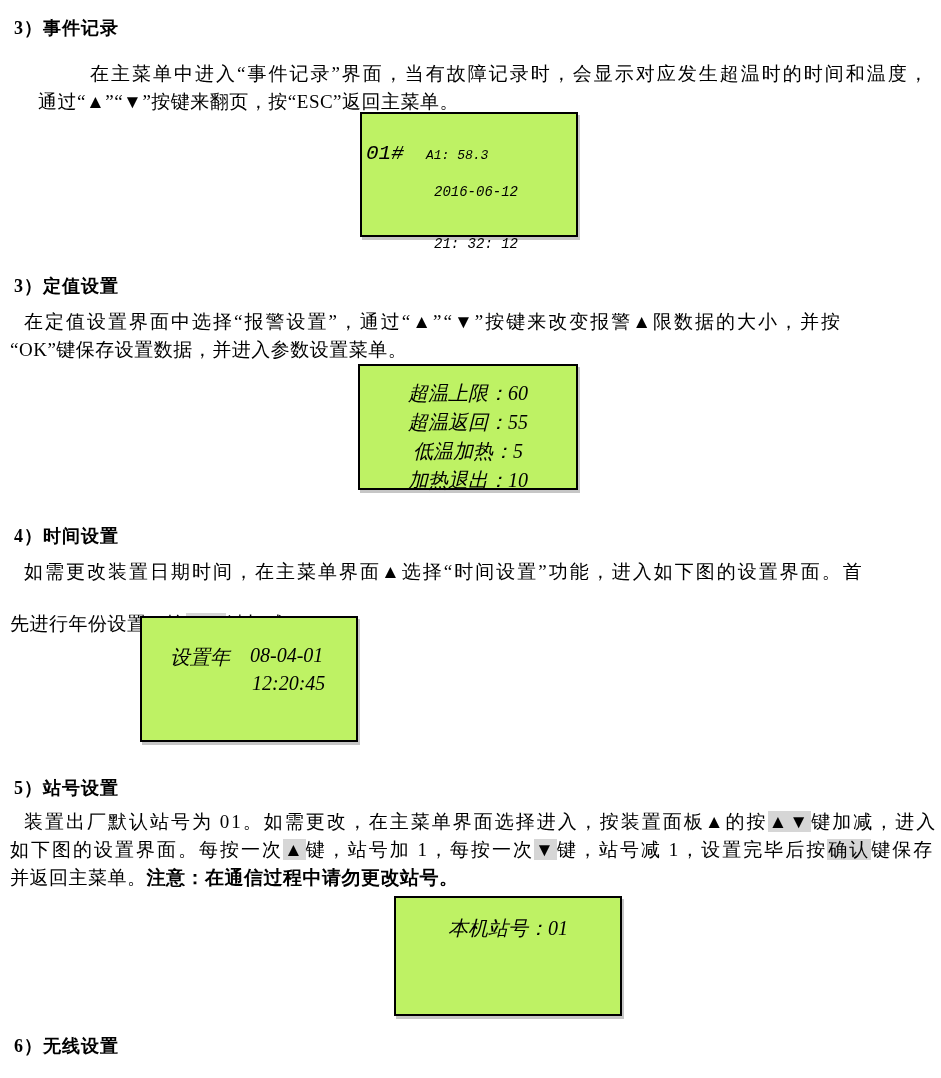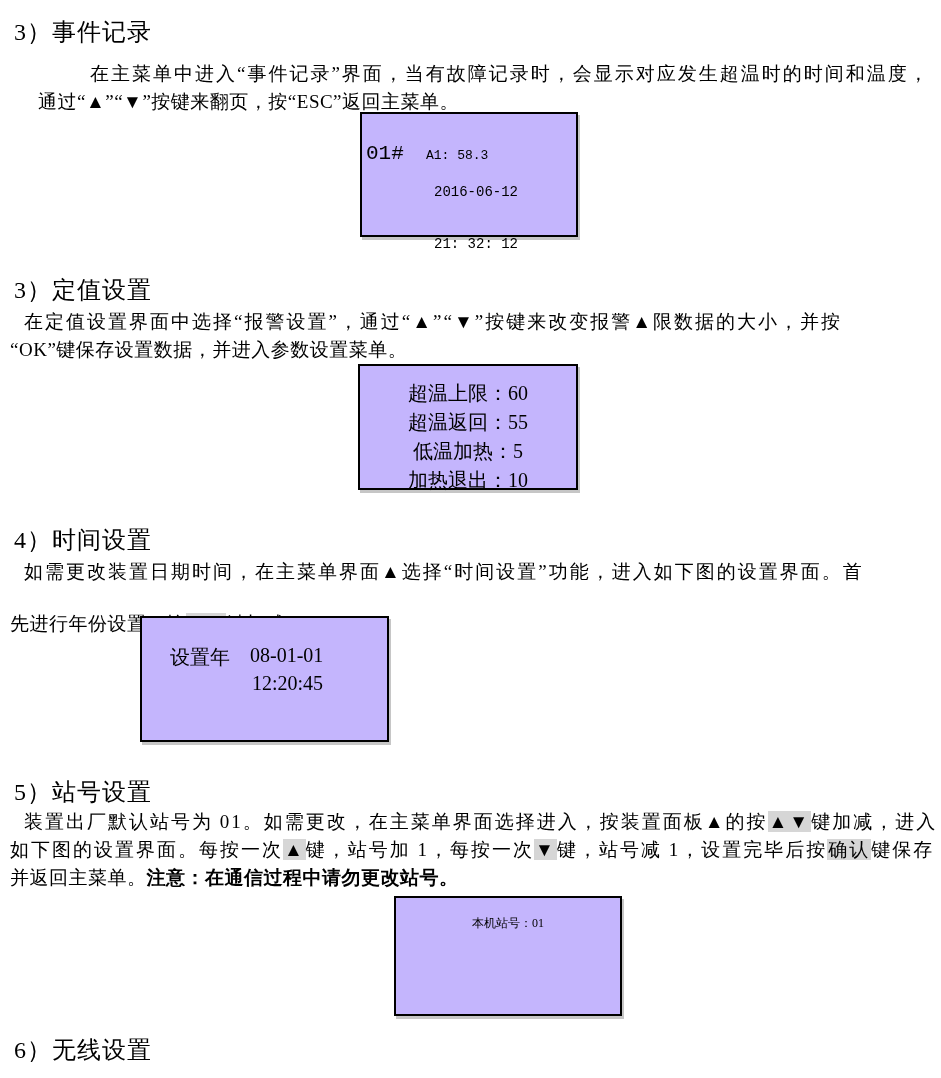--- a/index.html
+++ b/index.html
@@ -7,42 +7,43 @@
   #page {
     position:relative;
     width:941px; height:1078px;
     background:#ffffff;
     color:#000000;
     font-family:"Liberation Serif","DejaVu Serif",serif;
     overflow:hidden;
   }
   .h {
     position:absolute;
-    font-size:24px;
-    font-weight:normal;
+    font-size:18px;
+    font-weight:bold;
     white-space:nowrap;
     letter-spacing:1px;
   }
   .ln {
     position:absolute;
     font-size:19px;
     white-space:nowrap;
     letter-spacing:0.5px;
   }
   .ln.full { letter-spacing:2px; }
   .hl {
     background:#d6d6d6;
     padding:0 1px;
   }
   .bold { font-weight:bold; }
   .lcd {
     position:absolute;
     border:2px solid #000000;
-    background:#c4b5fd;
+    background:#bef264;
     box-shadow:2px 3px 0 #c6c6c6;
+    font-style:italic;
   }
   .lcd span { position:absolute; white-space:nowrap; }
   .mono { font-family:"Liberation Mono","DejaVu Sans Mono",monospace; }
   .lcd-row {
     position:static !important;
     display:block;
     text-align:center;
     font-size:20px;
     line-height:29px;
     white-space:nowrap;
@@ -51,21 +52,21 @@
   .caption {
     position:absolute;
     font-size:19px;
     text-align:center;
     white-space:nowrap;
   }
   #lcd-station-box .center-row {
     position:static !important;
     display:block;
     text-align:center;
-    font-size:12px;
+    font-size:20px;
     padding-top:17px;
   }
 </style>
 </head>
 <body>
 
 <div id="page">
 
   <div class="h" style="left:14px; top:16px;">3）事件记录</div>
   <div class="ln full" style="left:90px; top:61px;">在主菜单中进入“事件记录”界面，当有故障记录时，会显示对应发生超温时的时间和温度，</div>
@@ -88,23 +89,23 @@
     <span class="lcd-row">低温加热：5</span>
     <span class="lcd-row">加热退出：10</span>
   </div>
 
   <div class="h" style="left:14px; top:524px;">4）时间设置</div>
   <div class="ln full" style="left:24px; top:559px;">如需更改装置日期时间，在主菜单界面▲选择“时间设置”功能，进入如下图的设置界面。首</div>
   <div class="ln" style="left:10px; top:587px;margin-top:24px;">
     <span>先进行年份设置，按</span><span class="hl">▲▼</span><span>键加减。</span>
   </div>
 
-  <div class="lcd" style="left:140px; top:616px; width:249px; height:126px;">
+  <div class="lcd" style="left:140px; top:616px; width:218px; height:126px;">
     <span style="left:28px; top:26px; font-size:20px;">设置年</span>
-    <span style="left:108px; top:26px; font-size:20px;">08-01-01</span>
+    <span style="left:108px; top:26px; font-size:20px;">08-04-01</span>
     <span style="left:110px; top:54px; font-size:20px;">12:20:45</span>
   </div>
 
   <div class="h" style="left:14px; top:776px;">5）站号设置</div>
   <div class="ln full" style="left:24px; top:809px;">
     <span>装置出厂默认站号为 01。如需更改，在主菜单界面选择进入，按装置面板▲的按</span><span class="hl">▲▼</span><span>键加减，进入</span>
   </div>
   <div class="ln full" style="left:10px; top:837px;">
     <span>如下图的设置界面。每按一次</span><span class="hl">▲</span><span>键，站号加 1，每按一次</span><span class="hl">▼</span><span>键，站号减 1，设置完毕后按</span><span class="hl">确认</span><span>键保存</span>
   </div>

